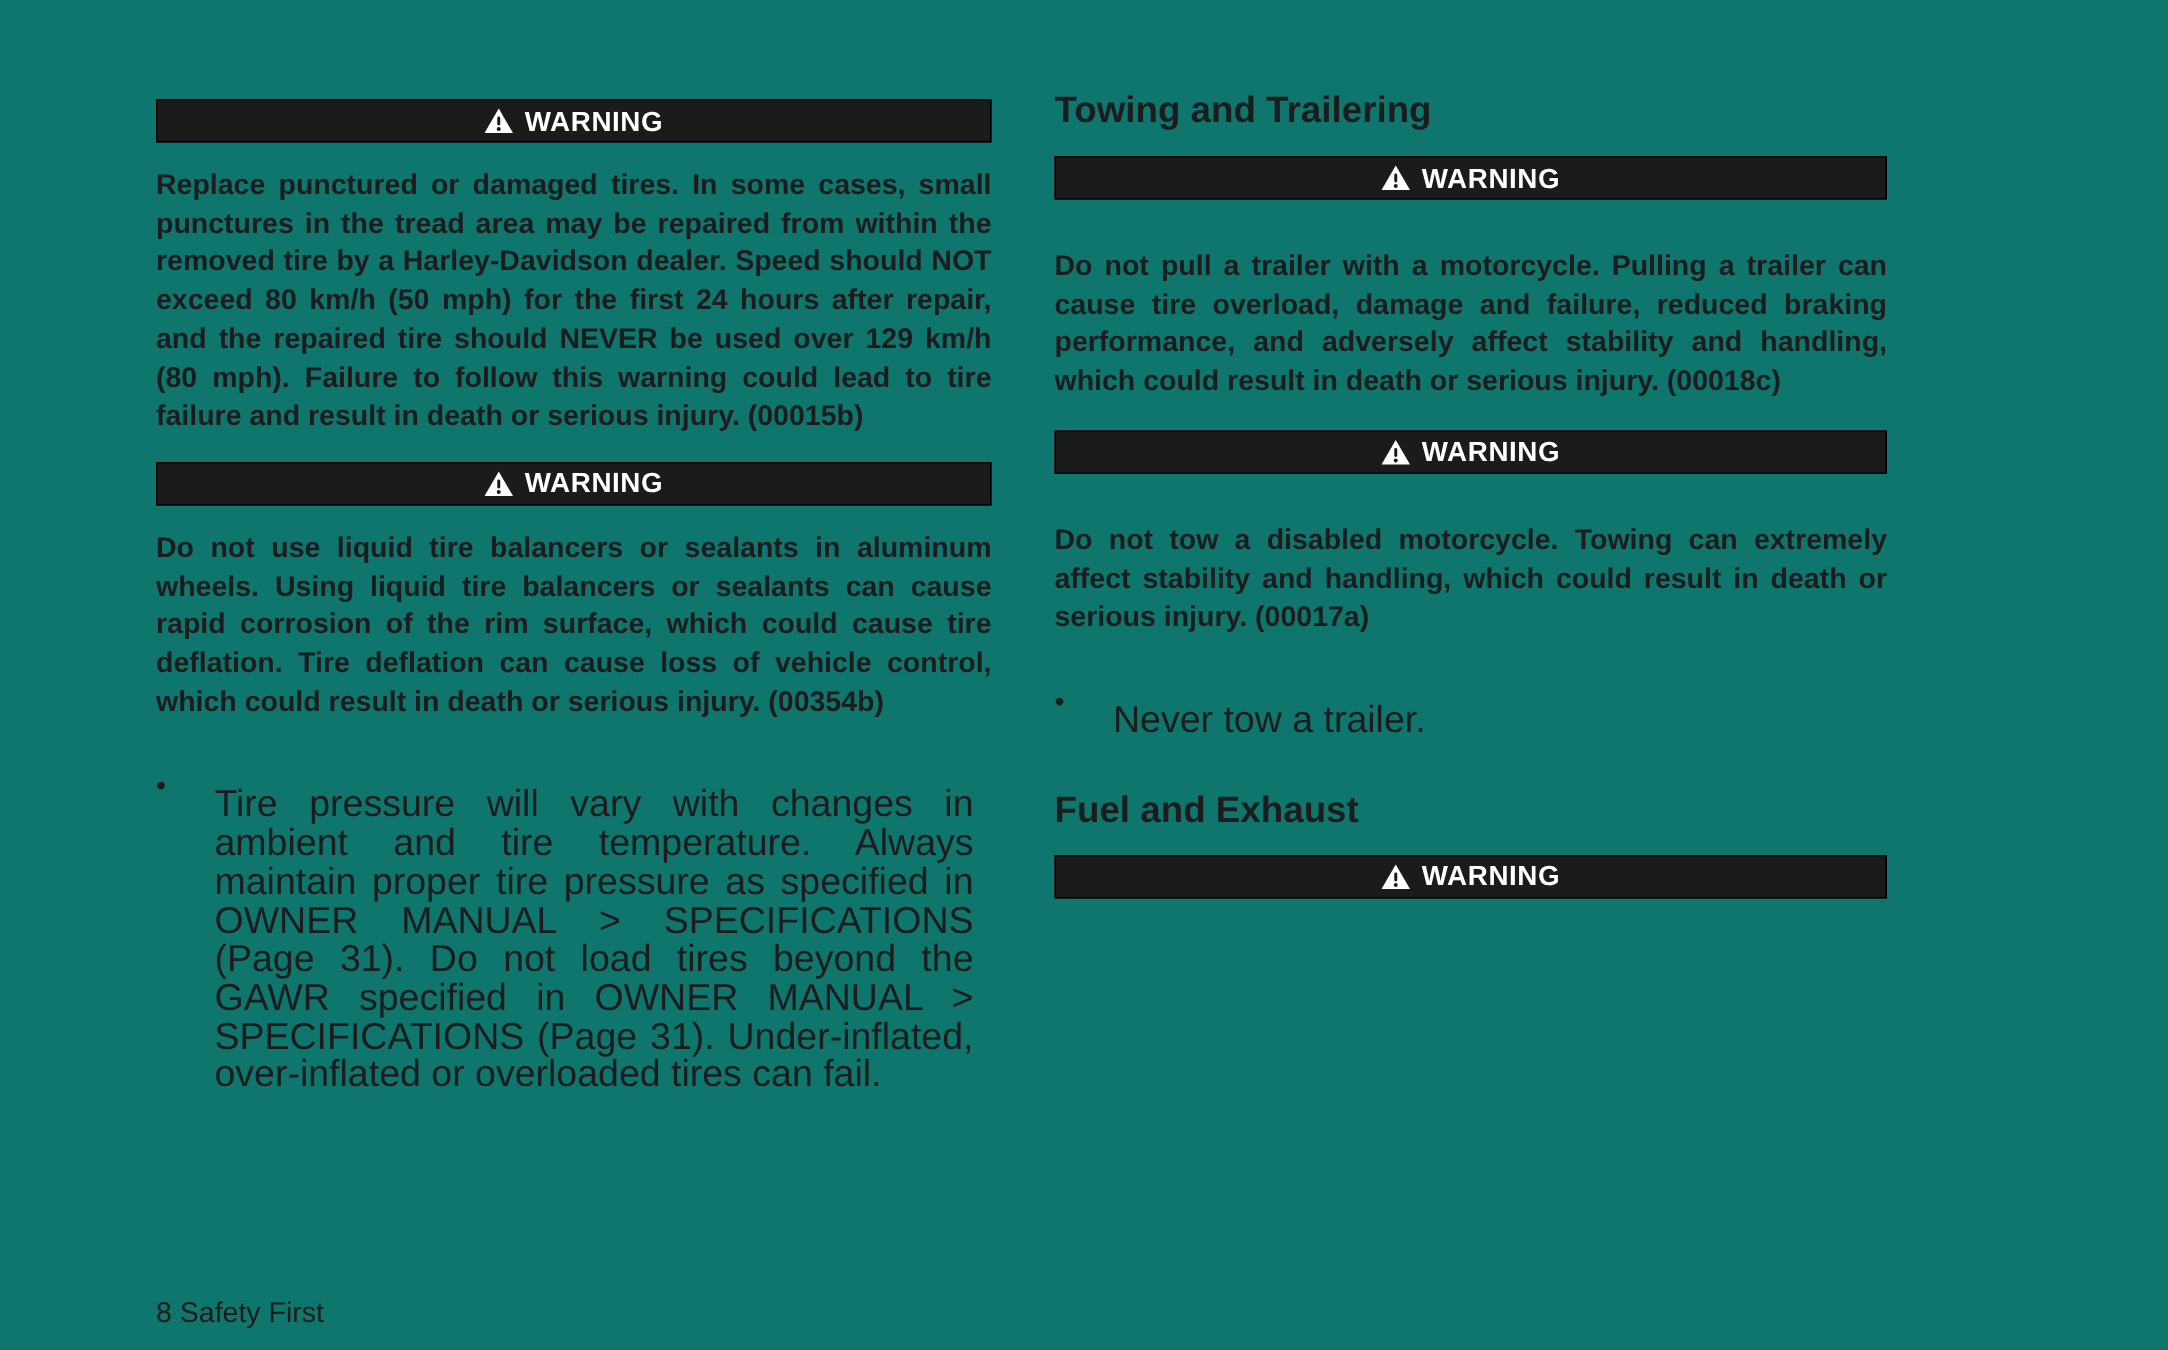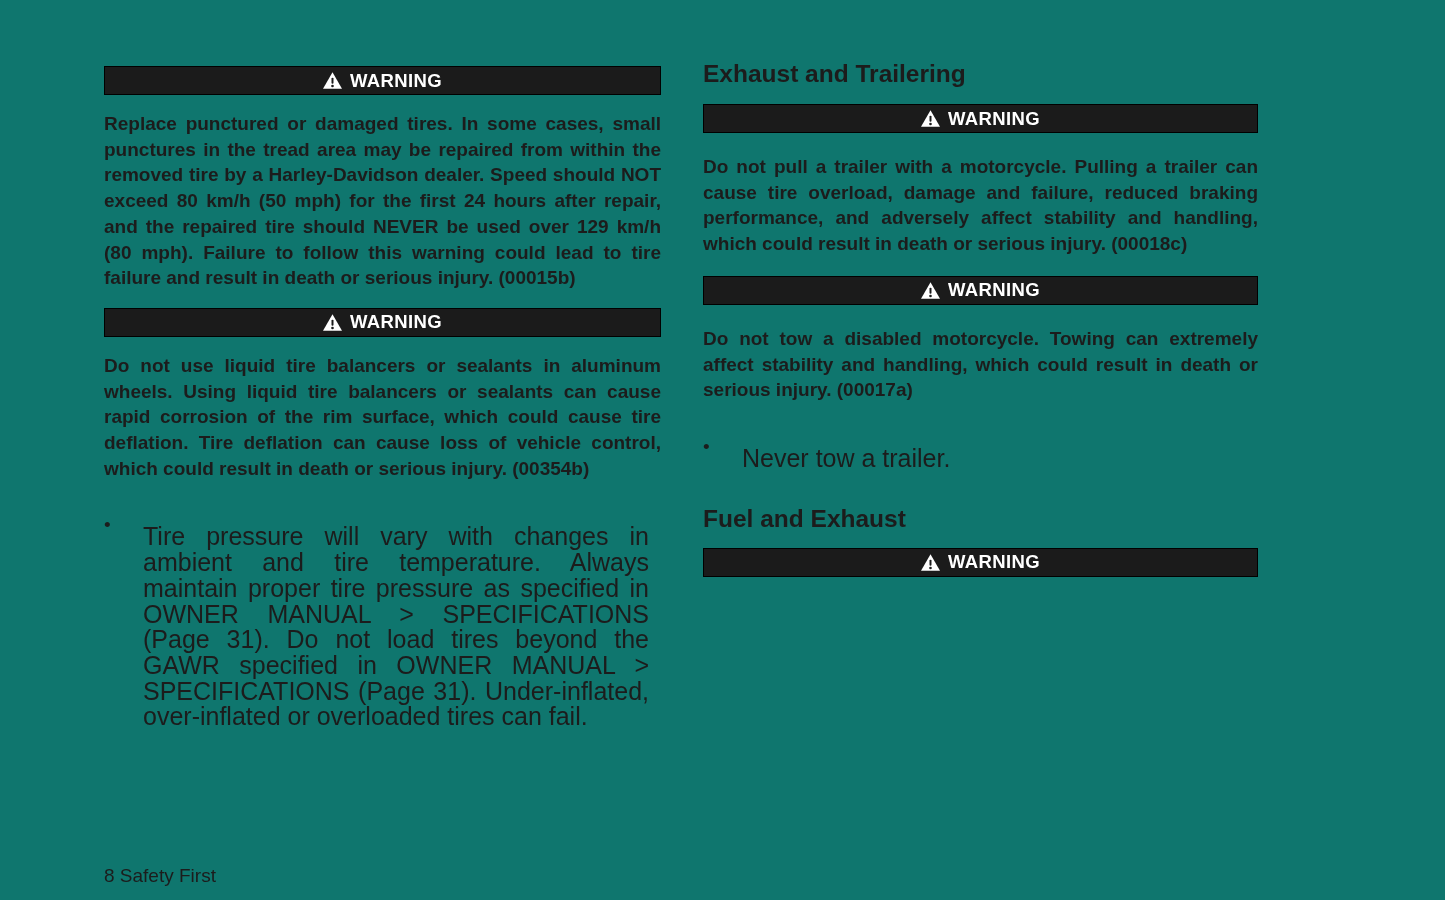--- a/index.html
+++ b/index.html
@@ -74,21 +74,21 @@
   }
   .bullet-body { flex: 1; }
 
   
   .mt-banner1-left { margin-top: 66px; }
   .mt-para        { margin-top: 16px; }
   .mt-banner      { margin-top: 17px; }
   .mt-bullet      { margin-top: 31px; }
   .mt-heading1    { margin-top: 60px; }
   .mt-banner-r1   { margin-top: 16px; }
-  .mt-para-r      { margin-top: 21px; }
+  .mt-para-r      { margin-top: 32px; }
   .mt-banner-r2   { margin-top: 19px; }
   .mt-heading2    { margin-top: 21px; }
   .mt-banner-r3   { margin-top: 15px; }
 
   .footer {
     position: absolute;
     left: 104px;
     top: 863px;
     font-size: 19px;
     line-height: 25px;
@@ -130,21 +130,21 @@
 
     <div class="bullet-item mt-bullet">
       <span class="bullet-glyph">•</span>
       <span class="bullet-body body-text">Tire pressure will vary with changes in ambient and tire temperature. Always maintain proper tire pressure as specified in OWNER MANUAL &gt; SPECIFICATIONS (Page 31). Do not load tires beyond the GAWR specified in OWNER MANUAL &gt; SPECIFICATIONS (Page 31). Under-inflated, over-inflated or overloaded tires can fail.</span>
     </div>
 
   </div>
 
   <div class="col col-right">
 
-    <h2 class="section-heading mt-heading1">Exhaust and Trailering</h2>
+    <h2 class="section-heading mt-heading1">Towing and Trailering</h2>
 
     <div class="warn-banner mt-banner-r1">
       <span class="warn-icon">
         <svg width="19" height="17" viewBox="0 0 22 19">
           <path d="M11 0 L22 19 H0 Z" fill="#ffffff"></path>
           <rect x="9.85" y="6.2" width="2.3" height="7" rx="1.1" fill="#1b1b1b"></rect>
           <circle cx="11" cy="15.9" r="1.55" fill="#1b1b1b"></circle>
         </svg>
       </span>
       <span class="label">WARNING</span>

